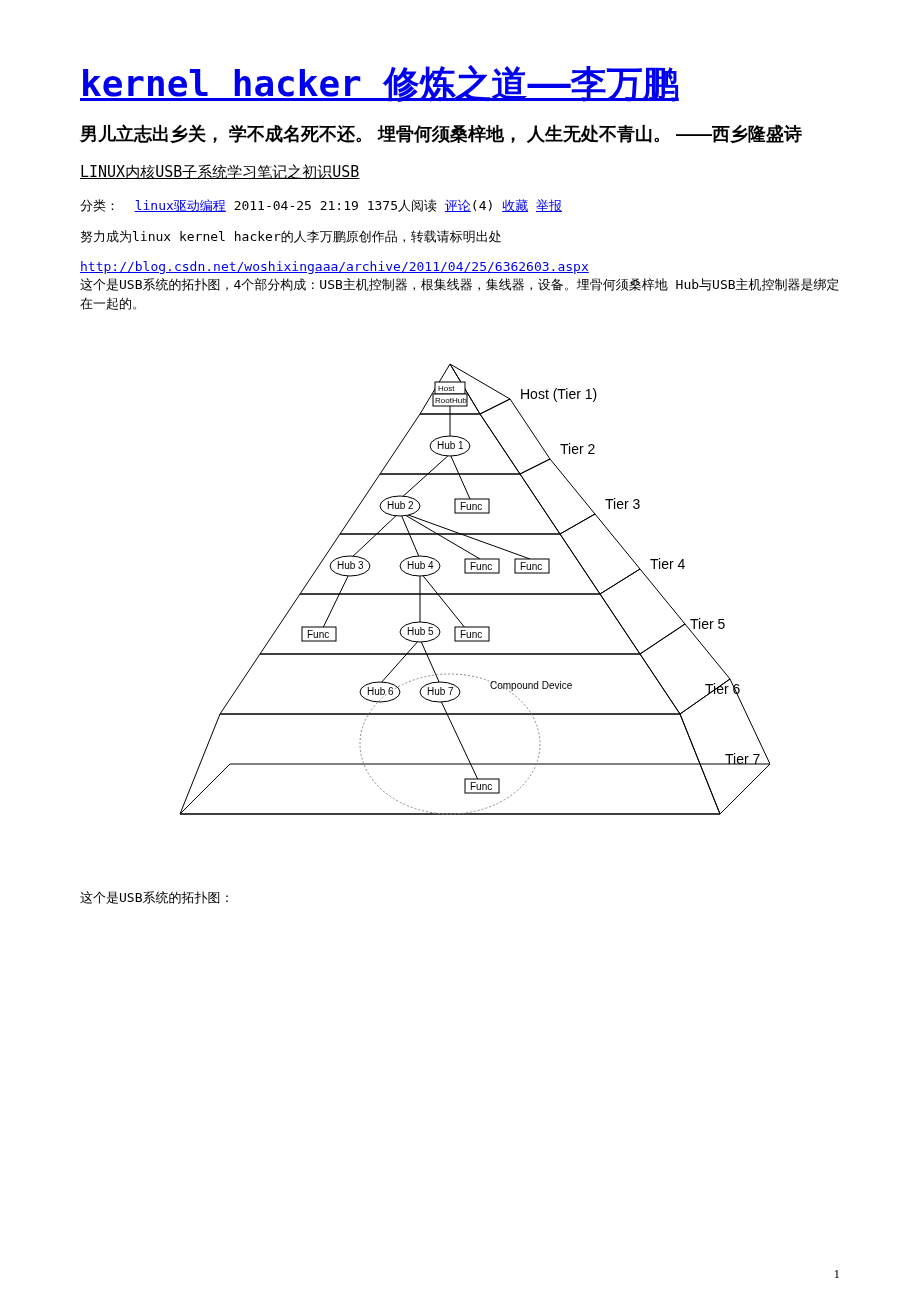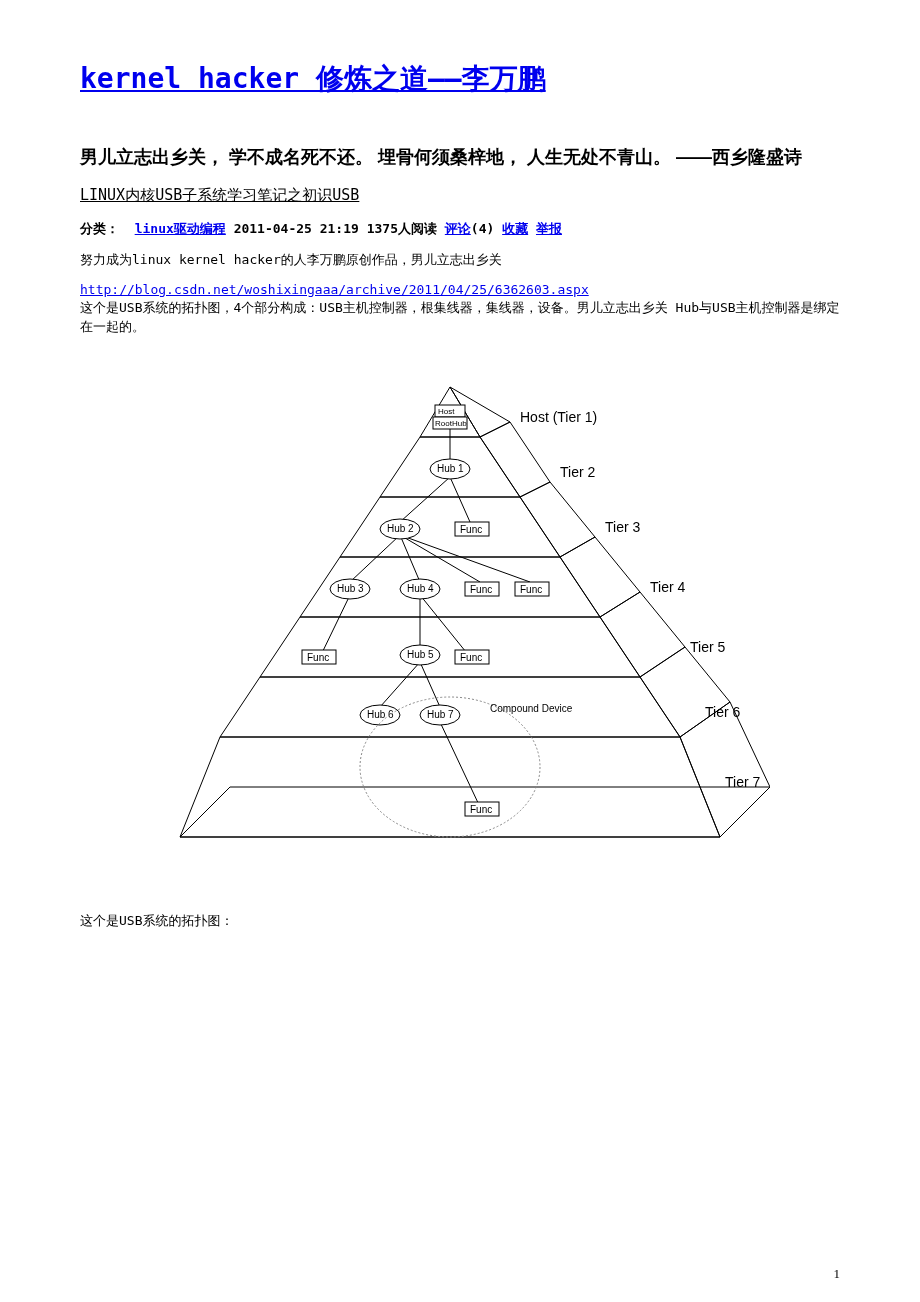--- a/index.html
+++ b/index.html
@@ -7,49 +7,47 @@
     font-size: 14px;
     margin: 0;
     padding: 60px 80px;
     color: #000;
     background: #fff;
     width: 920px;
     box-sizing: border-box;
   }
   .main-title {
     font-family: "SimHei", "黑体", monospace;
-    font-size: 28px;
+    font-size: 36px;
     font-weight: bold;
     color: #0000EE;
     text-decoration: underline;
-    margin-bottom: 6px;
+    margin-bottom: 12px;
     display: inline-block;
   }
   .subtitle {
     font-family: "SimHei", "黑体", sans-serif;
     font-size: 18px;
     font-weight: bold;
     color: #000;
     margin-bottom: 15px;
     line-height: 1.5;
-    margin-top: 40px;
   }
   .article-title {
     font-family: "SimHei", "黑体", monospace;
     font-size: 15px;
     color: #000000;
     text-decoration: underline;
     margin-bottom: 15px;
     display: inline-block;
   }
   .meta-line {
     font-family: "SimSun", monospace;
     font-size: 13px;
     margin-bottom: 12px;
-    font-weight: bold;
   }
   .meta-line a, .link {
     color: #0000EE;
     text-decoration: underline;
   }
   .body-text {
     font-family: "SimSun", monospace;
     font-size: 13px;
     margin-bottom: 12px;
     line-height: 1.5;
@@ -104,25 +102,25 @@
 <div class="meta-line">
   <span>分类：</span>&nbsp;
   <a class="link">linux驱动编程</a>
   <span>2011-04-25 21:19</span>
   <span>1375人阅读</span>
   <a class="link">评论</a><span>(4)</span>
   <a class="link">收藏</a>
   <a class="link">举报</a>
 </div>
 
-<div class="body-text">努力成为linux kernel hacker的人李万鹏原创作品，男儿立志出乡关</div>
+<div class="body-text">努力成为linux kernel hacker的人李万鹏原创作品，转载请标明出处</div>
 
 <a class="source-link">http://blog.csdn.net/woshixingaaa/archive/2011/04/25/6362603.aspx</a>
 
-<div class="body-text">这个是USB系统的拓扑图，4个部分构成：USB主机控制器，根集线器，集线器，设备。男儿立志出乡关 Hub与USB主机控制器是绑定在一起的。</div>
+<div class="body-text">这个是USB系统的拓扑图，4个部分构成：USB主机控制器，根集线器，集线器，设备。埋骨何须桑梓地 Hub与USB主机控制器是绑定在一起的。</div>
 
 <div class="diagram-wrap">
 <svg width="620" height="500" viewBox="0 0 620 500">
   <g stroke="#000" stroke-width="1" fill="none">
 
     <polygon points="300,20 330,70 270,70"></polygon>
 
     <polygon points="270,70 330,70 370,130 230,130"></polygon>
 
     <polygon points="230,130 370,130 410,190 190,190"></polygon>

